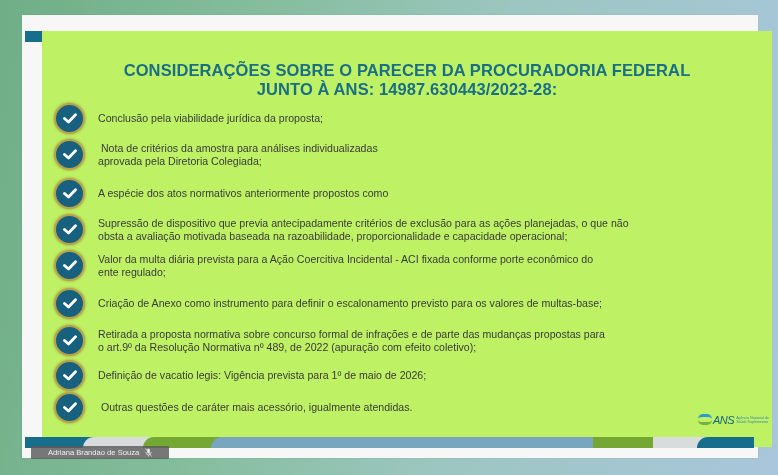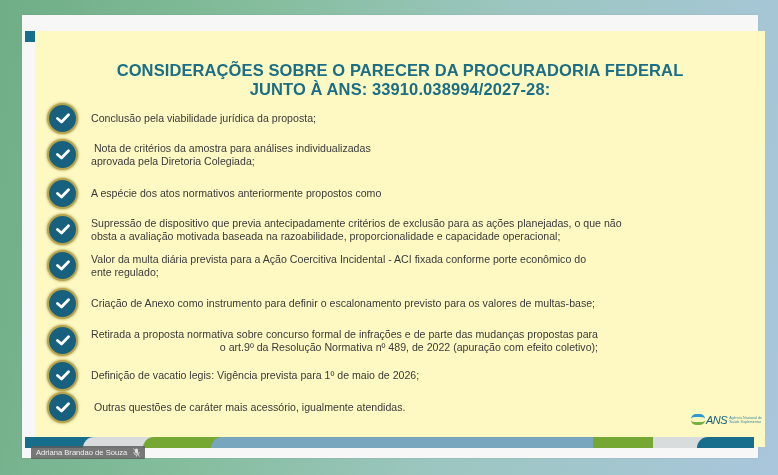--- a/index.html
+++ b/index.html
@@ -18,25 +18,25 @@
       position: absolute;
       left: 22px;
       top: 15px;
       width: 736px;
       height: 443px;
       background: #f6f7f6;
       box-shadow: 0 0 2px rgba(0,0,0,0.08);
     }
     .slide {
       position: absolute;
-      left: 13px;
+      left: 20px;
       top: 16px;
       width: 730px;
       height: 416px;
-      background: #fef9c3;
+      background: #bef264;
       overflow: hidden;
     }
     
     .bar {
       position: absolute;
       left: 3px;
       width: 729px;
       height: 11px;
       overflow: hidden;
     }
@@ -139,21 +139,21 @@
       font-size: 3.6px;
       line-height: 4px;
       margin-left: 2px;
     }
 
     .name-tag {
       position: absolute;
       left: 31px;
       top: 446px;
       height: 13px;
-      padding: 0 5px;
+      padding: 0 17px;
       background: rgba(90,90,90,0.82);
       color: #f2f2f2;
       font-size: 7.6px;
       line-height: 13px;
       display: flex;
       align-items: center;
       border-radius: 1px;
     }
     .mic-icon {
       margin-left: 6px;
@@ -174,21 +174,21 @@
     <div class="seg seg-blue" style="left:186px;width:430px;border-radius:0 0 0 14px;"></div>
     <div class="seg seg-green" style="left:608px;width:72px;border-radius:0 0 12px 0;"></div>
     <div class="seg seg-grey" style="left:592px;width:66px;background:transparent;"></div>
     <div class="seg seg-grey" style="left:668px;width:52px;border-radius:0 0 12px 0;"></div>
     <div class="seg seg-navy" style="left:660px;width:69px;border-radius:14px 0 0 0;clip-path: inset(0 0 0 30%);"></div>
   </div>
 
   <div class="slide">
     <div class="title">
       <div>CONSIDERAÇÕES SOBRE O PARECER DA PROCURADORIA FEDERAL</div>
-      <div>JUNTO À ANS: 33910.038994/2027-28:</div>
+      <div>JUNTO À ANS: 14987.630443/2023-28:</div>
     </div>
 
     <div class="items">
       <div class="item" style="top:72px;text-align:center;">
         <div class="check">
           <svg width="14" height="11" viewBox="0 0 14 11">
               <path d="M1.5 5.5 L5.5 9 L12.5 1.8" fill="none" stroke="#fff" stroke-width="2.8" stroke-linecap="round" stroke-linejoin="round"></path>
             </svg>
         </div>
         <div class="item-text">
@@ -247,21 +247,21 @@
         <div class="check">
           <svg width="14" height="11" viewBox="0 0 14 11">
               <path d="M1.5 5.5 L5.5 9 L12.5 1.8" fill="none" stroke="#fff" stroke-width="2.8" stroke-linecap="round" stroke-linejoin="round"></path>
             </svg>
         </div>
         <div class="item-text">
           <div>Criação de Anexo como instrumento para definir o escalonamento previsto para os valores de multas-base;</div>
         </div>
       </div>
 
-      <div class="item" style="top:294px;text-align:right;">
+      <div class="item" style="top:294px;">
         <div class="check">
           <svg width="14" height="11" viewBox="0 0 14 11">
               <path d="M1.5 5.5 L5.5 9 L12.5 1.8" fill="none" stroke="#fff" stroke-width="2.8" stroke-linecap="round" stroke-linejoin="round"></path>
             </svg>
         </div>
         <div class="item-text">
           <div>Retirada a proposta normativa sobre concurso formal de infrações e de parte das mudanças propostas para</div>
           <div>o art.9º da Resolução Normativa nº 489, de 2022 (apuração com efeito coletivo);</div>
         </div>
       </div>

